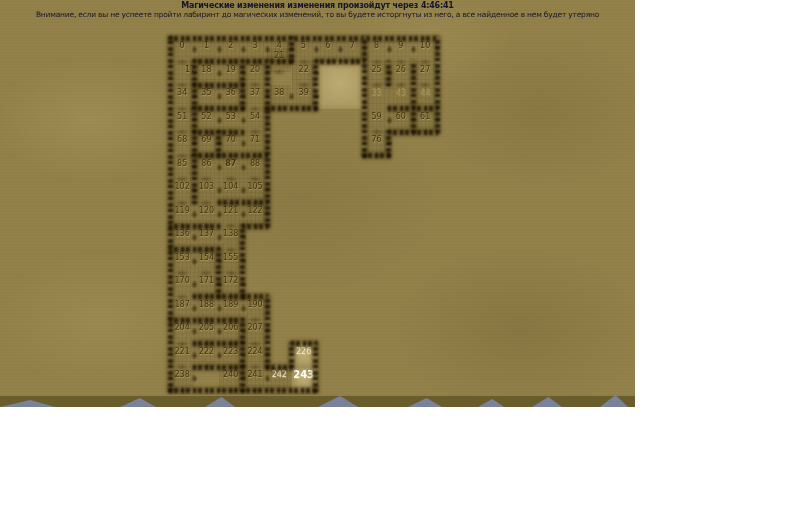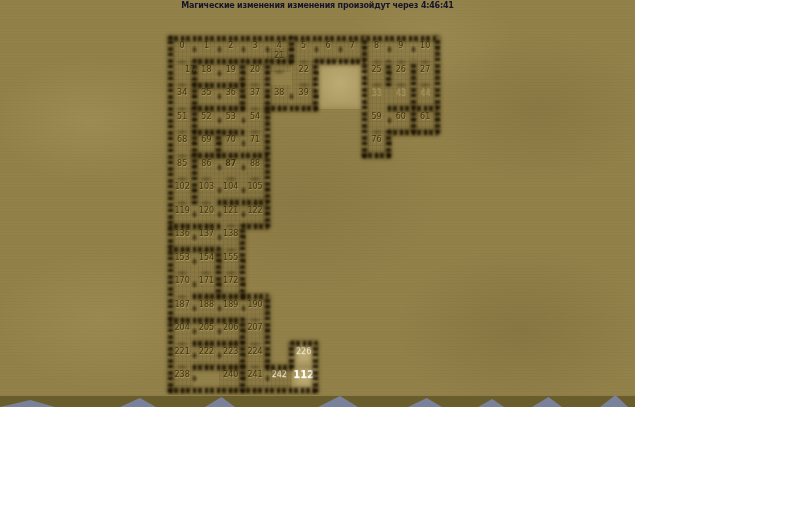--- a/index.html
+++ b/index.html
@@ -56,20 +56,21 @@
   .peak{position:absolute;bottom:0;clip-path:polygon(0 100%, 55% 0, 100% 100%);
     background:var(--peak,#7d85a8);opacity:0.9;filter:blur(0.4px);}
 </style>
 </head>
 <body>
 
 <div class="page">
   <div class="game-area">
     <div class="hdr">
       <div class="line1">Магические изменения изменения произойдут через 4:46:41</div>
+      <div class="line2">Внимание, если вы не успеете пройти лабиринт до магических изменений, то вы будете исторгнуты из него, а все найденное в нем будет утеряно</div>
     </div>
     <div id="maze">
         <div class="light" style="left: 315.8px; top: 61.5px; width: 48.6px; height: 47px;"></div>
         <div class="light" style="left: 291.5px; top: 343.5px; width: 24.3px; height: 23.5px;"></div>
         <div class="light" style="left: 291.5px; top: 367px; width: 24.3px; height: 23.5px;"></div>
         <div class="cell" style="left: 170px; top: 38px; width: 24.3px; height: 23.5px;">0<span class="stub-r"></span><span class="stub-b"></span></div>
         <div class="cell" style="left: 194.3px; top: 38px; width: 24.3px; height: 23.5px;">1<span class="stub-r"></span><span class="stub-b"></span></div>
         <div class="cell" style="left: 218.6px; top: 38px; width: 24.3px; height: 23.5px;">2<span class="stub-r"></span><span class="stub-b"></span></div>
         <div class="cell" style="left: 242.9px; top: 38px; width: 24.3px; height: 23.5px;">3<span class="stub-r"></span><span class="stub-b"></span></div>
         <div class="cell" style="left: 267.2px; top: 38px; width: 24.3px; height: 23.5px;">4<span class="stub-r"></span><span class="stub-b"></span></div>
@@ -141,21 +142,21 @@
         <div class="cell" style="left: 170px; top: 343.5px; width: 24.3px; height: 23.5px;">221<span class="stub-r"></span><span class="stub-b"></span></div>
         <div class="cell" style="left: 194.3px; top: 343.5px; width: 24.3px; height: 23.5px;">222<span class="stub-r"></span><span class="stub-b"></span></div>
         <div class="cell" style="left: 218.6px; top: 343.5px; width: 24.3px; height: 23.5px;">223<span class="stub-r"></span><span class="stub-b"></span></div>
         <div class="cell" style="left: 242.9px; top: 343.5px; width: 24.3px; height: 23.5px;">224<span class="stub-r"></span><span class="stub-b"></span></div>
         <div class="cell w onlight" style="left: 291.5px; top: 343.5px; width: 24.3px; height: 23.5px;">226</div>
         <div class="cell" style="left: 170px; top: 367px; width: 24.3px; height: 23.5px;">238<span class="stub-r"></span><span class="stub-b"></span></div>
         <div class="cell" style="left: 194.3px; top: 367px; width: 24.3px; height: 23.5px; margin-top: 36px;">239<span class="stub-r"></span><span class="stub-b"></span></div>
         <div class="cell" style="left: 218.6px; top: 367px; width: 24.3px; height: 23.5px;">240<span class="stub-r"></span><span class="stub-b"></span></div>
         <div class="cell" style="left: 242.9px; top: 367px; width: 24.3px; height: 23.5px;">241<span class="stub-r"></span><span class="stub-b"></span></div>
         <div class="cell w" style="left: 267.2px; top: 367px; width: 24.3px; height: 23.5px;">242</div>
-        <div class="cell cur onlight" style="left: 291.5px; top: 367px; width: 24.3px; height: 23.5px;">112</div>
+        <div class="cell cur onlight" style="left: 291.5px; top: 367px; width: 24.3px; height: 23.5px;">243</div>
         <div class="wall h" style="left: 169px; top: 35.5px; width: 269.3px;"></div>
         <div class="wall v" style="left: 167.5px; top: 37px; height: 354.5px;"></div>
         <div class="wall v" style="left: 434.8px; top: 37px; height: 96px;"></div>
         <div class="wall h" style="left: 169px; top: 388px; width: 147.8px;"></div>
         <div class="wall h" style="left: 387.7px; top: 129.5px; width: 50.6px;"></div>
         <div class="wall v" style="left: 386.2px; top: 131px; height: 25.5px;"></div>
         <div class="wall h" style="left: 363.4px; top: 153px; width: 26.3px;"></div>
         <div class="wall v" style="left: 361.9px; top: 37px; height: 119.5px;"></div>
         <div class="wall h" style="left: 314.8px; top: 59px; width: 50.6px;"></div>
         <div class="wall v" style="left: 313.3px; top: 60.5px; height: 49px;"></div>

